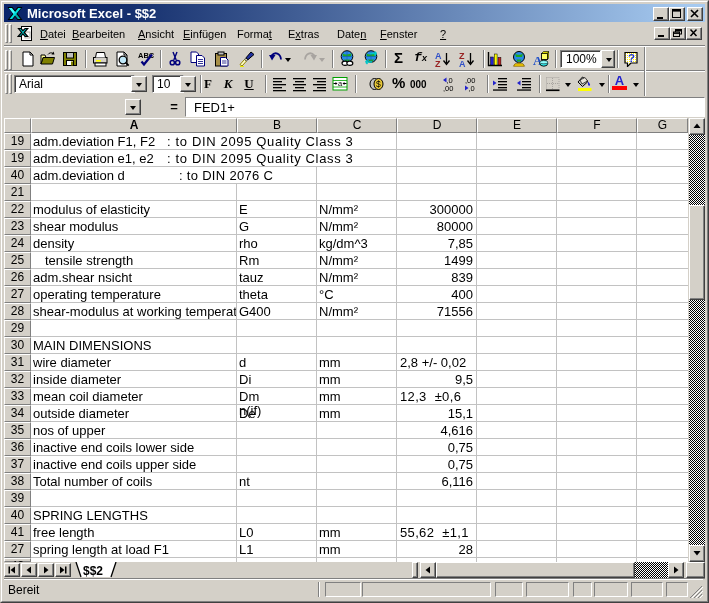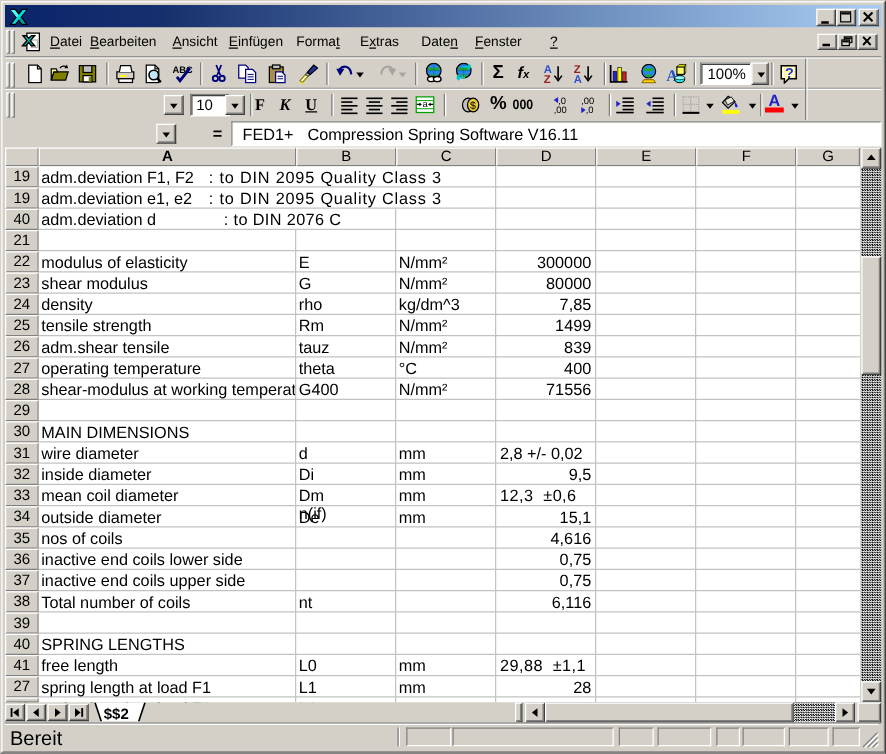--- a/index.html
+++ b/index.html
@@ -45,34 +45,35 @@
 .hdr { position:absolute; background:#D4D0C8; text-align:center; color:#000; font-size:12px;
   border-top:1px solid #fff; border-left:1px solid #fff; border-right:1px solid #808080; border-bottom:1px solid #808080; }
 .gl-v { position:absolute; width:1px; background:#C2C2C2; }
 .gl-h { position:absolute; height:1px; background:#C2C2C2; }
 .cell { position:absolute; height:17px; line-height:17px; white-space:pre; overflow:hidden; color:#000; }
 .r { text-align:right; }
 .checker { background-image:conic-gradient(#000 25%, #fff 0 50%, #000 0 75%, #fff 0); background-size:2px 2px; }
 .sbtn { position:absolute; background:#D4D0C8; border-top:1px solid #FFFFFF; border-left:1px solid #FFFFFF;
   border-right:1px solid #404040; border-bottom:1px solid #404040; box-shadow:inset -1px -1px 0 #808080; }
 #tabbar { position:absolute; left:4px; top:562px; width:701px; height:16px; background:#D4D0C8; }
-#status { position:absolute; left:4px; top:578px; width:701px; height:21px; background:#D4D0C8; border-top:1px solid #808080; font-size:16px; }
+#status { position:absolute; left:4px; top:578px; width:701px; height:21px; background:#D4D0C8; border-top:1px solid #808080; font-size:12px; }
 .panel { position:absolute; top:3px; height:15px; border:1px solid; border-color:#808080 #fff #fff #808080; }
 </style></head>
 <body>
 <div class="win"></div>
 <div class="win2"></div>
 
 <div id="title">
   <svg class="abs" style="left:3px;top:2px" width="16" height="15" viewBox="0 0 16 15">
     <path d="M0.5 1 L5.5 1 L8 4.2 L10.5 1 L15.5 1 L10.5 7.5 L15.5 14 L10.5 14 L8 10.8 L5.5 14 L0.5 14 L5.5 7.5 Z" fill="#000"></path>
     <path d="M1.8 2 L4.8 2 L13.5 13 L10.8 13 Z" fill="#00A8A8"></path>
     <path d="M14 2 L11.2 2 L2.5 13 L5.2 13 Z" fill="#00E0E0"></path>
     <path d="M1.8 2 L4.8 2 L8 6 L6.5 8 Z" fill="#40FFFF"></path>
   </svg>
+  <span class="txt">Microsoft Excel - $$2</span>
   <div class="tbtn" style="left:649px"><svg width="14" height="12">
         <rect x="3" y="9" width="6" height="2" fill="#000"></rect>
       </svg></div>
   <div class="tbtn" style="left:665px"><svg width="14" height="12">
         <rect x="2.5" y="1.5" width="8" height="8" fill="none" stroke="#000"></rect>
         <rect x="3" y="2" width="7" height="1.6" fill="#000"></rect>
       </svg></div>
   <div class="tbtn" style="left:683px"><svg width="14" height="12">
         <path d="M3 2 L10 9 M10 2 L3 9" stroke="#000" stroke-width="1.6"></path>
       </svg></div>
@@ -189,21 +190,21 @@
     </svg>
 <svg class="abs" style="left:359px;top:3px" width="16" height="16" viewBox="0 0 16 16">
       <circle cx="8" cy="6.5" r="5.8" fill="#2888E8" stroke="#000"></circle>
       <path d="M3.5 3.2 C5.5 5 10.5 4.8 12.5 3 L12 6.5 L4 6.5 Z" fill="#20A820"></path>
       <path d="M5 9.5 L11 9.5 L9.5 11.5 L6.5 11.5 Z" fill="#20A820"></path>
       <path d="M8 0.7 L8 12.3 M2.2 6.5 L13.8 6.5" stroke="#1060B0" stroke-width="0.6" fill="none"></path>
       <path d="M7 3.5 L13.5 3.5 M13.5 3.5 L11.5 1.5 M13.5 3.5 L11.5 5.5" stroke="#00C8C8" stroke-width="1.5" fill="none"></path>
       <path d="M9 12 L2.5 12 M2.5 12 L4.5 10 M2.5 12 L4.5 14" stroke="#00C8C8" stroke-width="1.5" fill="none"></path>
     </svg>
 <div class="abs" style="left:390px;top:2px;font-size:15px;font-weight:bold">Σ</div>
-<div class="abs" style="left:410px;top:3px;font-size:13px;font-weight:bold;font-style:italic;font-family:Liberation Sans, sans-serif">f<span style="font-size:9px">x</span></div>
+<div class="abs" style="left:410px;top:3px;font-size:13px;font-weight:bold;font-style:italic;font-family:Liberation Mono, monospace">f<span style="font-size:9px">x</span></div>
 <svg class="abs" style="left:431px;top:4px" width="16" height="16" viewBox="0 0 16 16">
       <text x="0" y="7.5" font-size="9" font-weight="bold" fill="#3050C8">A</text>
       <text x="0" y="15.5" font-size="9" font-weight="bold" fill="#982222">Z</text>
       <path d="M11.5 2 L11.5 12 M8.5 9.5 L11.5 13.5 L14.5 9.5" stroke="#000" stroke-width="1.3" fill="none"></path>
     </svg>
 <svg class="abs" style="left:455px;top:4px" width="16" height="16" viewBox="0 0 16 16">
       <text x="0" y="7.5" font-size="9" font-weight="bold" fill="#982222">Z</text>
       <text x="0" y="15.5" font-size="9" font-weight="bold" fill="#3050C8">A</text>
       <path d="M11.5 2 L11.5 12 M8.5 9.5 L11.5 13.5 L14.5 9.5" stroke="#000" stroke-width="1.3" fill="none"></path>
     </svg>
@@ -249,20 +250,21 @@
 <div class="tsep" style="left:328px"></div>
 <div class="tsep" style="left:381px"></div>
 <div class="tsep" style="left:479px"></div>
 <div class="tsep" style="left:551px"></div>
 <div class="tsep" style="left:613px"></div>
 </div>
 
 <div id="tb2">
   <div class="grip" style="left:1px;top:2px;height:20px"></div>
   <div class="grip" style="left:5px;top:2px;height:20px"></div>
+  <div class="combo" style="left:10px;top:3px;width:121px;height:18px;line-height:16px;padding-left:4px">Arial</div>
   <div class="cbtn" style="left:127px;top:4px;width:16px;height:16px">
       <div class="darr" style="left:4px;top:6px"></div>
     </div>
   <div class="combo" style="left:148px;top:3px;width:32px;height:18px;line-height:16px;padding-left:4px">10</div>
   <div class="cbtn" style="left:176px;top:4px;width:16px;height:16px">
       <div class="darr" style="left:4px;top:6px"></div>
     </div>
   <div class="abs" style="left:197px;top:4px;width:14px;text-align:center;font-weight:bold;font-family:'Liberation Serif',serif">F</div>
 <div class="abs" style="left:217px;top:4px;width:14px;text-align:center;font-weight:bold;font-style:italic;font-family:'Liberation Serif',serif">K</div>
 <div class="abs" style="left:238px;top:4px;width:14px;text-align:center;font-weight:bold;text-decoration:underline;font-family:'Liberation Serif',serif">U</div>
@@ -352,21 +354,20 @@
 <div class="tsep" style="left:604px;top:3px"></div>
 </div>
 
 <div id="fbar">
   <div class="cbtn" style="left:121px;top:3px;width:16px;height:16px">
       <div class="darr" style="left:4px;top:6px"></div>
     </div>
   <div class="abs" style="left:160px;top:3px;width:20px;height:16px;font-weight:bold;text-align:center">=</div>
   <div id="fwhite">
       <span style="position:absolute;left:8px;top:2px">FED1+</span>
-      <span style="position:absolute;left:60px;top:2px">Compression Spring Software V16.11</span>
     </div>
 </div>
 
 <div class="hdr" style="left:4px;top:118px;width:27px;height:15px"></div>
 <div class="hdr" style="left:31px;top:118px;width:206px;height:15px;font-weight:bold;line-height:12px">A</div>
 <div class="hdr" style="left:237px;top:118px;width:80px;height:15px;line-height:12px">B</div>
 <div class="hdr" style="left:317px;top:118px;width:80px;height:15px;line-height:12px">C</div>
 <div class="hdr" style="left:397px;top:118px;width:80px;height:15px;line-height:12px">D</div>
 <div class="hdr" style="left:477px;top:118px;width:80px;height:15px;line-height:12px">E</div>
 <div class="hdr" style="left:557px;top:118px;width:80px;height:15px;line-height:12px">F</div>
@@ -440,25 +441,25 @@
 <div class="cell" style="left:319px;top:201px;width:76px">N/mm²</div>
 <div class="cell r" style="left:399px;top:201px;width:74px">300000</div>
 <div class="cell" style="left:33px;top:218px;width:203px">shear modulus</div>
 <div class="cell" style="left:239px;top:218px;width:76px">G</div>
 <div class="cell" style="left:319px;top:218px;width:76px">N/mm²</div>
 <div class="cell r" style="left:399px;top:218px;width:74px">80000</div>
 <div class="cell" style="left:33px;top:235px;width:203px">density</div>
 <div class="cell" style="left:239px;top:235px;width:76px">rho</div>
 <div class="cell" style="left:319px;top:235px;width:76px">kg/dm^3</div>
 <div class="cell r" style="left:399px;top:235px;width:74px">7,85</div>
-<div class="cell" style="left:33px;top:252px;width:203px">tensile strength</div>
+<div class="cell" style="left:45px;top:252px;width:203px">tensile strength</div>
 <div class="cell" style="left:239px;top:252px;width:76px">Rm</div>
 <div class="cell" style="left:319px;top:252px;width:76px">N/mm²</div>
 <div class="cell r" style="left:399px;top:252px;width:74px">1499</div>
-<div class="cell" style="left:33px;top:269px;width:203px">adm.shear tensile</div>
+<div class="cell" style="left:33px;top:269px;width:203px">adm.shear nsicht</div>
 <div class="cell" style="left:239px;top:269px;width:76px">tauz</div>
 <div class="cell" style="left:319px;top:269px;width:76px">N/mm²</div>
 <div class="cell r" style="left:399px;top:269px;width:74px">839</div>
 <div class="cell" style="left:33px;top:286px;width:203px">operating temperature</div>
 <div class="cell" style="left:239px;top:286px;width:76px">theta</div>
 <div class="cell" style="left:319px;top:286px;width:76px">°C</div>
 <div class="cell r" style="left:399px;top:286px;width:74px">400</div>
 <div class="cell" style="left:33px;top:303px;width:203px">shear-modulus at working temperature</div>
 <div class="cell" style="left:239px;top:303px;width:76px">G400</div>
 <div class="cell" style="left:319px;top:303px;width:76px">N/mm²</div>
@@ -473,35 +474,35 @@
 <div class="cell" style="left:319px;top:371px;width:76px">mm</div>
 <div class="cell r" style="left:399px;top:371px;width:74px">9,5</div>
 <div class="cell" style="left:33px;top:388px;width:203px">mean coil diameter</div>
 <div class="cell" style="left:239px;top:388px;width:76px">Dm</div>
 <div class="cell" style="left:319px;top:388px;width:76px">mm</div>
 <div class="cell" style="left:400px;top:388px;width:76px;letter-spacing:0.35px">12,3  ±0,6</div>
 <div class="cell" style="left:33px;top:405px;width:203px">outside diameter</div>
 <div class="cell" style="left:239px;top:405px;width:76px">De</div>
 <div class="cell" style="left:319px;top:405px;width:76px">mm</div>
 <div class="cell r" style="left:399px;top:405px;width:74px">15,1</div>
-<div class="cell" style="left:33px;top:422px;width:203px">nos of coils</div>
+<div class="cell" style="left:33px;top:422px;width:203px">nos of upper</div>
 <div class="cell" style="left:239px;top:402px;width:76px">n(if)</div>
 <div class="cell r" style="left:399px;top:422px;width:74px">4,616</div>
 <div class="cell" style="left:33px;top:439px;width:600px">inactive end coils lower side</div>
 <div class="cell r" style="left:399px;top:439px;width:74px">0,75</div>
 <div class="cell" style="left:33px;top:456px;width:600px">inactive end coils upper side</div>
 <div class="cell r" style="left:399px;top:456px;width:74px">0,75</div>
 <div class="cell" style="left:33px;top:473px;width:203px">Total number of coils</div>
 <div class="cell" style="left:239px;top:473px;width:76px">nt</div>
 <div class="cell r" style="left:399px;top:473px;width:74px">6,116</div>
 <div class="cell" style="left:33px;top:507px;width:600px">SPRING LENGTHS</div>
 <div class="cell" style="left:33px;top:524px;width:203px">free length</div>
 <div class="cell" style="left:239px;top:524px;width:76px">L0</div>
 <div class="cell" style="left:319px;top:524px;width:76px">mm</div>
-<div class="cell" style="left:400px;top:524px;width:76px;letter-spacing:0.35px">29,88  ±1,1</div>
+<div class="cell" style="left:400px;top:524px;width:76px;letter-spacing:0.35px">55,62  ±1,1</div>
 <div class="cell" style="left:33px;top:541px;width:203px">spring length at load F1</div>
 <div class="cell" style="left:239px;top:541px;width:76px">L1</div>
 <div class="cell" style="left:319px;top:541px;width:76px">mm</div>
 <div class="cell r" style="left:399px;top:541px;width:74px">28</div>
 <div class="cell" style="left:33px;top:558px;width:203px">spring length at load F2</div>
 <div class="cell" style="left:239px;top:558px;width:76px">L2</div>
 <div class="cell" style="left:319px;top:558px;width:76px">mm</div>
 <div class="cell r" style="left:399px;top:558px;width:74px">22,5</div>
 <div class="abs checker" style="left:689px;top:118px;width:16px;height:444px"></div>
 <div class="sbtn" style="left:689px;top:118px;width:16px;height:17px"><svg width="14" height="15">

